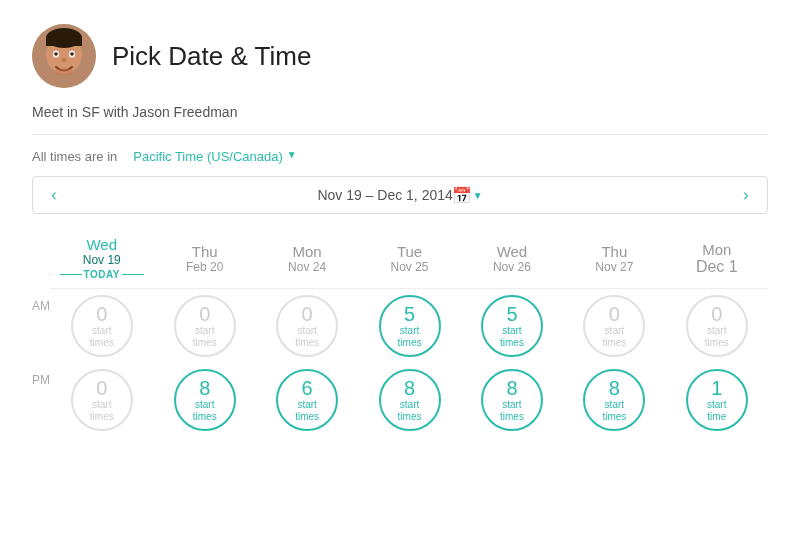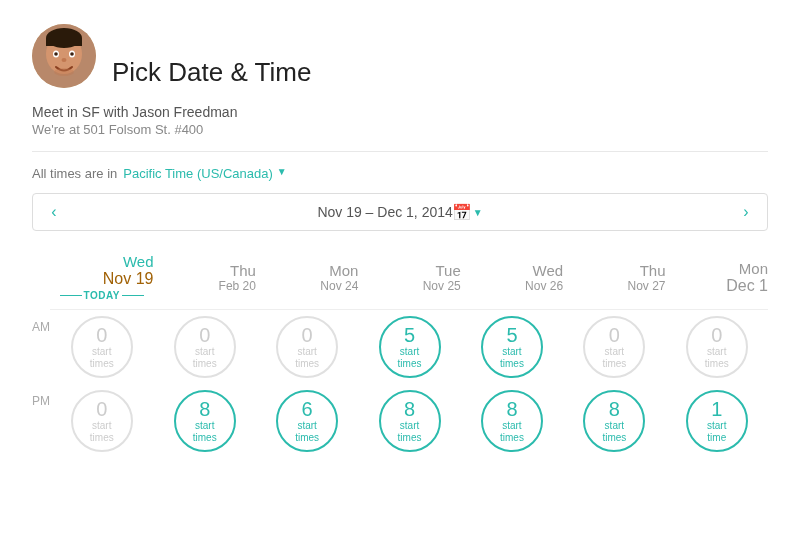--- a/index.html
+++ b/index.html
@@ -9,21 +9,21 @@
       color: #333;
       width: 800px;
       min-height: 539px;
       overflow: hidden;
     }
     .container {
       padding: 24px 32px;
     }
     .header {
       display: flex;
-      align-items: flex-end;
+      align-items: center;
       margin-bottom: 16px;
     }
     .avatar {
       width: 64px;
       height: 64px;
       border-radius: 50%;
       overflow: hidden;
       margin-right: 16px;
       flex-shrink: 0;
       background: #c8a882;
@@ -55,21 +55,21 @@
       margin: 14px 0;
     }
     .timezone-row {
       display: flex;
       align-items: center;
       font-size: 13px;
       color: #777;
       margin-bottom: 12px;
     }
     .timezone-label {
-      margin-right: 6px;
+      margin-right: 16px;
     }
     .timezone-select {
       color: #2bbbad;
       font-size: 13px;
       font-weight: 500;
       display: flex;
       align-items: flex-start;
       cursor: pointer;
     }
     .timezone-select .arrow {
@@ -113,21 +113,21 @@
     .date-range-arrow {
       color: #2bbbad;
       font-size: 10px;
     }
     
     .calendar {
       width: 100%;
       border-collapse: collapse;
     }
     .day-header {
-      text-align: right;
+      text-align: center;
       padding: 4px 0 8px;
       font-size: 13px;
       color: #999;
       font-weight: 400;
       border-bottom: 1px solid #eee;
       width: calc(100% / 7);
     }
     .day-header .day-name {
       font-size: 15px;
       font-weight: 500;
@@ -227,21 +227,20 @@
 
         <path d="M24 43 Q32 50 40 43" stroke="#8a4020" stroke-width="2" fill="none" stroke-linecap="round"></path>
 
         <ellipse cx="32" cy="48" rx="10" ry="4" fill="#c07850" opacity="0.4"></ellipse>
       </svg>
     </div>
     <h1 class="page-title">Pick Date &amp; Time</h1>
   </div>
 
   <p class="subtitle">Meet in SF with Jason Freedman</p>
-  <p class="subtitle2">We're at 501 Folsom St. #400</p>
 
   <hr class="divider">
 
   <div class="timezone-row">
     <span class="timezone-label">All times are in</span>
     <div class="timezone-select">
       <span>Pacific Time (US/Canada)</span>
       <span class="arrow">▼</span>
     </div>
   </div>
@@ -256,21 +255,21 @@
     <button class="nav-btn">›</button>
   </div>
 
   <table class="calendar">
     <thead>
       <tr>
         <th class="col-period"></th>
 
         <th id="col-0" class="day-header today">
         <div class="day-name" style="color:#2bbbad">Wed</div>
-        <div style="font-size:16px;color:#a16207">Nov 19</div>
+        <div style="font-size:12px;color:#0f766e">Nov 19</div>
         <div class="today-label"><span class="today-line"></span>TODAY<span class="today-line"></span></div>
       </th>
         <th id="col-1" class="day-header">
         <div class="day-name">Thu</div>
         <div style="font-size:12px">Feb 20</div>
       </th>
         <th id="col-2" class="day-header">
         <div class="day-name">Mon</div>
         <div style="font-size:12px">Nov 24</div>
       </th>

